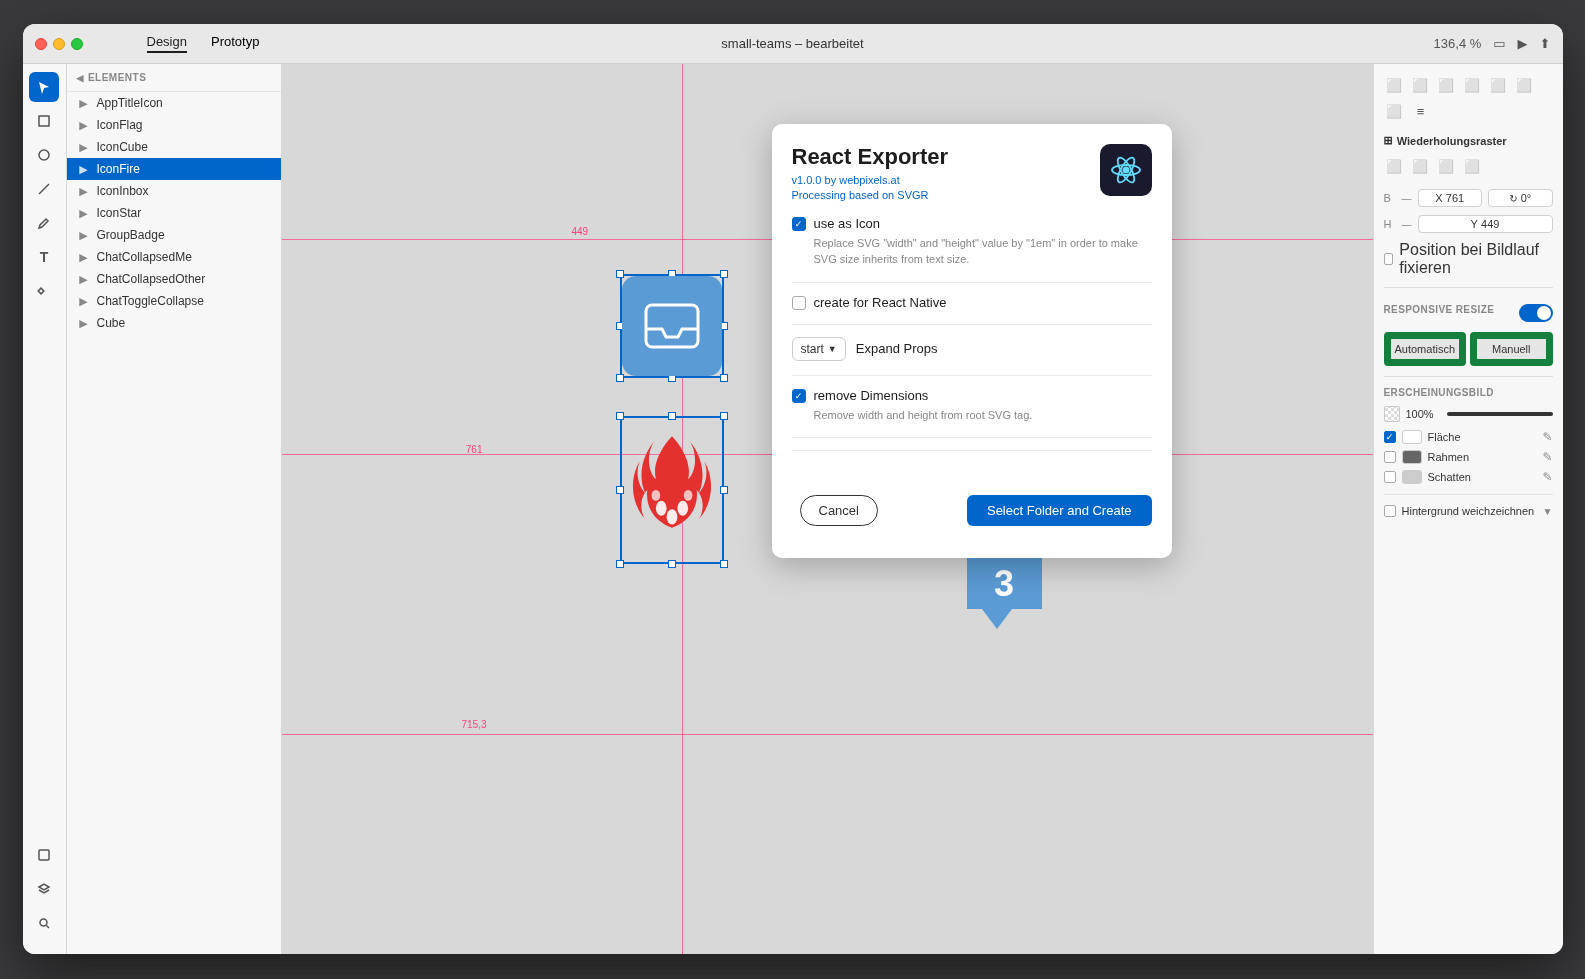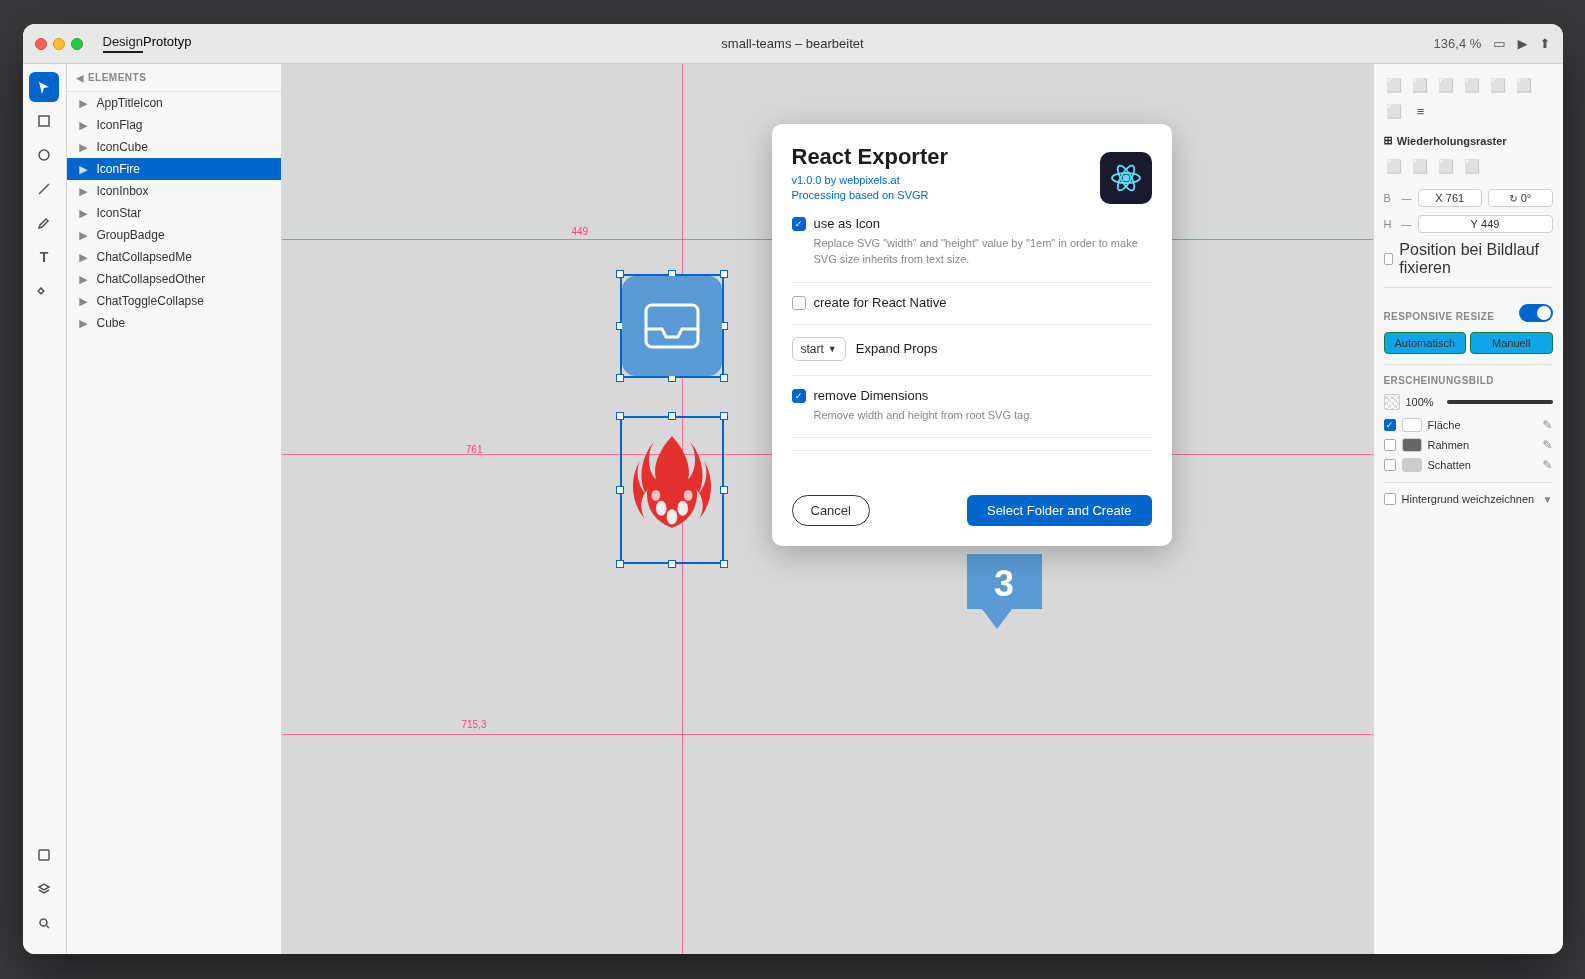--- a/index.html
+++ b/index.html
@@ -55,22 +55,22 @@
       left: 50%;
       transform: translateX(-50%);
       display: flex;
       align-items: center;
       gap: 8px;
       font-size: 13px;
       color: #333;
     }
     .titlebar-tabs {
       display: flex;
-      gap: 0;
-      margin-left: 20px;
+      gap: 24px;
+      margin-left: 64px;
     }
     .titlebar-tab {
       font-size: 13px;
       color: #000000;
       padding-bottom: 2px;
       cursor: pointer;
     }
     .titlebar-tab.active {
       color: #1d1d1f;
       border-bottom: 2px solid #1d1d1f;
@@ -287,21 +287,21 @@
       display: flex; align-items: center; justify-content: center;
     }
     .rp-checkbox.checked {
       background: #0066cc;
       border-color: #0066cc;
       color: white;
       font-size: 9px;
     }
     .rp-toggle-row {
       display: flex;
-      align-items: flex-end;
+      align-items: flex-start;
       justify-content: space-between;
       margin-bottom: 10px;
       margin-top: 16px;
     }
     .rp-toggle {
       width: 34px;
       height: 18px;
       background: #0066cc;
       border-radius: 9px;
       position: relative;
@@ -322,22 +322,22 @@
     .rp-btn {
       flex: 1;
       padding: 4px 0;
       font-size: 11px;
       text-align: center;
       border-radius: 4px;
       cursor: pointer;
       border: none;
     }
     .rp-btn:not(.active) {
-      background: #0ea5e9;
-      border: 1px solid #15803d;
+      background: #e5e5e5;
+      border: 7px solid #15803d;
       color: #333;
     }
     .rp-appearance-row {
       display: flex;
       align-items: center;
       gap: 6px;
       margin-bottom: 6px;
     }
     .rp-color-swatch {
       width: 20px;
@@ -396,21 +396,21 @@
       width: 400px;
       background: white;
       border-radius: 10px;
       box-shadow: 0 8px 32px rgba(0,0,0,0.25);
       pointer-events: all;
       overflow: hidden;
     }
     .modal-header {
       padding: 20px 20px 12px 20px;
       display: flex;
-      align-items: flex-end;
+      align-items: flex-start;
       justify-content: space-between;
     }
     .modal-title-block {}
     .modal-title {
       font-size: 22px;
       font-weight: 700;
       color: #1d1d1f;
       margin-bottom: 3px;
     }
     .modal-subtitle {
@@ -492,24 +492,25 @@
       color: #333;
       background: white;
       cursor: pointer;
     }
     .expand-label {
       font-size: 13px;
       font-weight: 500;
       color: #1d1d1f;
     }
     .modal-footer {
-      padding: 12px 20px 20px 20px;
+      padding: 12px 20px 32px 20px;
       display: flex;
       align-items: center;
       justify-content: space-between;
+      margin-left: 8px;
     }
     .btn-cancel {
       padding: 7px 18px;
       border: 1px solid #333;
       border-radius: 20px;
       background: white;
       font-size: 13px;
       color: #333;
       cursor: pointer;
     }

